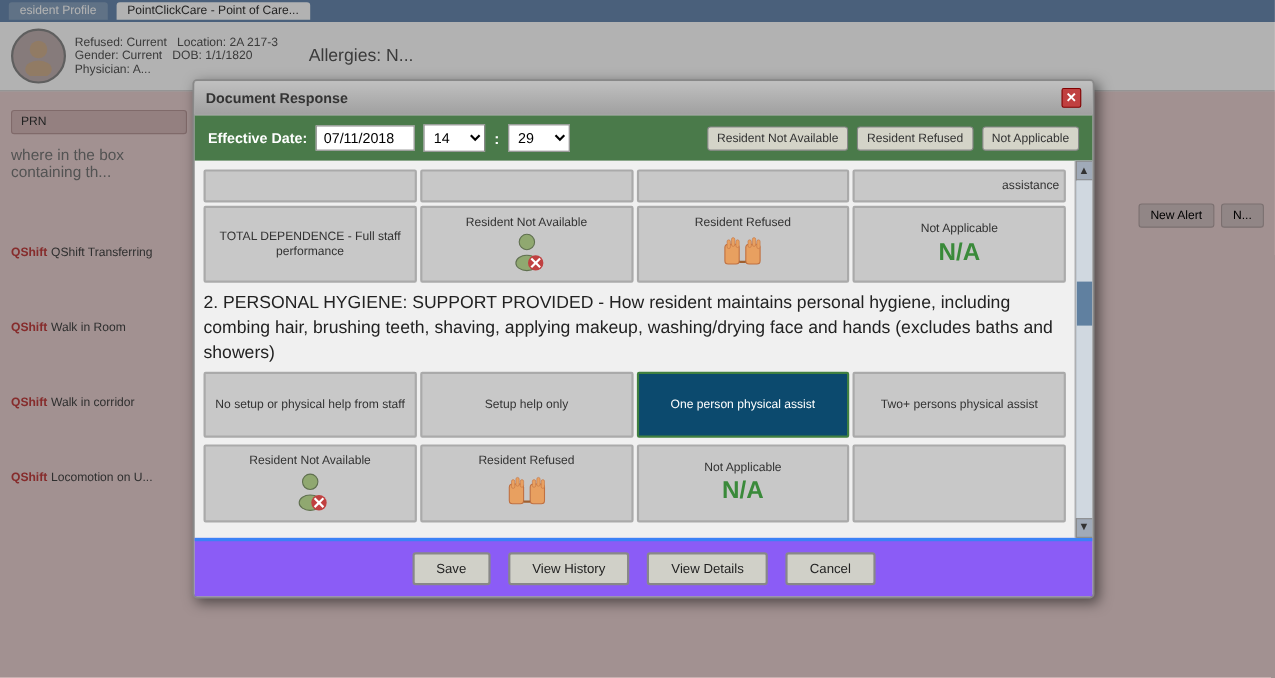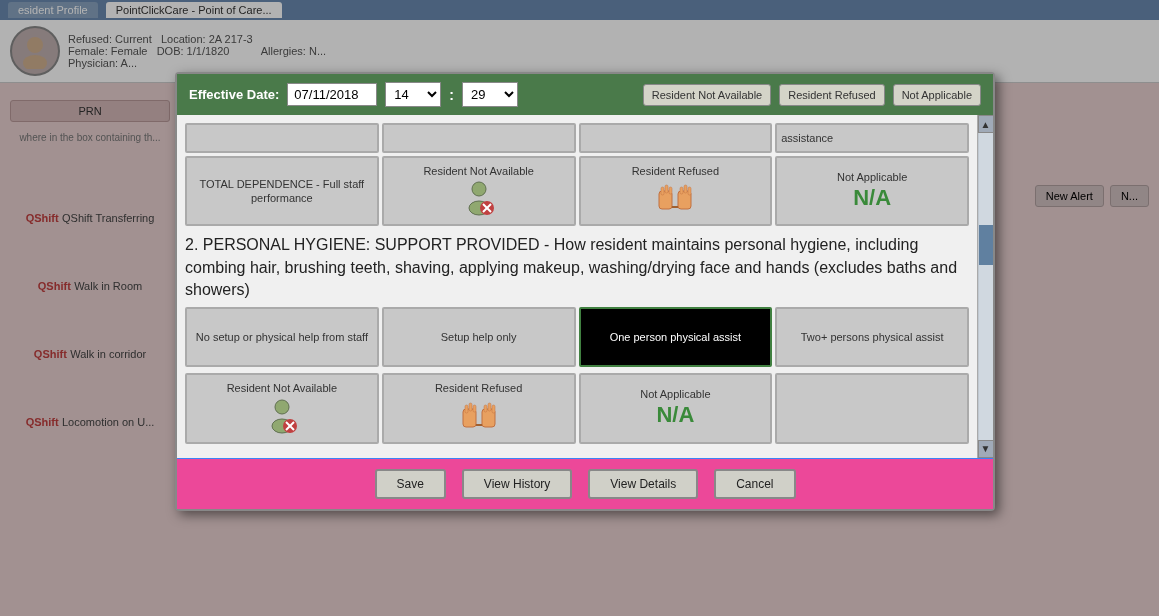--- a/index.html
+++ b/index.html
@@ -58,21 +58,20 @@
       padding: 6px 10px;
       border-bottom: 1px solid #ccc;
     }
 
     
     .sidebar-items {
       position: absolute;
       top: 80px;
       left: 10px;
       width: 160px;
-      text-align: center;
     }
 
     .sidebar-item {
       background: #d4b8b8;
       border: 1px solid #b89898;
       border-radius: 3px;
       padding: 4px 8px;
       margin-bottom: 4px;
       font-size: 11px;
       color: #333;
@@ -285,21 +284,21 @@
       flex-direction: column;
       align-items: center;
       justify-content: center;
       cursor: pointer;
       font-size: 11px;
       color: #333;
       line-height: 1.3;
     }
 
     .grid-cell.selected-green {
-      background: #000000;
+      background: #0c4a6e;
       border-color: #408040;
     }
 
     .grid-cell-label {
       font-size: 11px;
       text-align: center;
       line-height: 1.3;
       color: #333;
     }
 
@@ -325,27 +324,27 @@
       background: #c8c8c8;
       border: 2px solid #aaa;
       border-radius: 2px;
       padding: 4px;
       text-align: center;
       font-size: 11px;
       color: #333;
       height: 30px;
       display: flex;
       align-items: center;
-      justify-content: flex-start;
+      justify-content: flex-end;
     }
 
     
     .modal-footer {
-      background: #ec4899;
-      border-top: 1px solid #3b82f6;
+      background: #8b5cf6;
+      border-top: 3px solid #3b82f6;
       padding: 10px;
       display: flex;
       justify-content: center;
       gap: 16px;
     }
 
     .footer-btn {
       background: #d0d0c8;
       border: 2px solid #888;
       border-radius: 3px;
@@ -385,34 +384,34 @@
       <svg width="36" height="36" viewBox="0 0 36 36">
         <circle cx="18" cy="12" r="8" fill="#d0b090"></circle>
         <ellipse cx="18" cy="30" rx="12" ry="8" fill="#d0b090"></ellipse>
       </svg>
     </div>
     <div>
       <div style="font-size:11px;color:#555;">
         <span>Refused: Current</span> &nbsp; <span>Location: 2A 217-3</span>
       </div>
       <div style="font-size:11px;color:#555;">
-        <span>Female: Female</span> &nbsp; <span>DOB: 1/1/1820</span>
+        <span>Gender: Current</span> &nbsp; <span>DOB: 1/1/1820</span>
       </div>
       <div style="font-size:11px;color:#555;">Physician: A...</div>
     </div>
-    <div style="font-size:11px;color:#555;">Allergies: N...</div>
+    <div style="margin-left:20px;font-size:16px;color:#555;">Allergies: N...</div>
   </div>
 </div>
 
 <div class="sidebar-items" style="top:100px;">
   <div class="sidebar-item">
     <span>PRN</span>
   </div>
   <div style="height:6px;"></div>
-  <div style="font-size:10px;color:#777;margin-bottom:18px;">where in the box containing th...</div>
+  <div style="font-size:14px;color:#777;margin-bottom:8px;">where in the box containing th...</div>
   <div style="height:50px;"></div>
   <div style="margin-bottom:4px;">
     <span class="qshift-label">QShift</span> <span style="font-size:11px;color:#444;">QShift  Transferring</span>
   </div>
   <div style="height:50px;"></div>
   <div style="margin-bottom:4px;">
     <span class="qshift-label">QShift</span> <span style="font-size:11px;color:#444;">Walk in Room</span>
   </div>
   <div style="height:50px;"></div>
   <div style="margin-bottom:4px;">
@@ -426,20 +425,24 @@
 
 <div class="right-buttons" style="top:185px;right:10px;">
   <button class="right-btn">New Alert</button>
   <button class="right-btn">N...</button>
 </div>
 
 <div class="modal-overlay"></div>
 
 <div class="modal">
 
+  <div class="modal-title-bar">
+    <span class="modal-title">Document Response</span>
+    <button class="modal-close-btn">✕</button>
+  </div>
 
   <div class="modal-header">
     <span class="effective-date-label">Effective Date:</span>
     <input class="date-input" type="text" value="07/11/2018" style="">
     <select class="time-select">
       <option>14</option>
       <option>15</option>
     </select>
     <span class="colon-sep">:</span>
     <select class="time-select">

